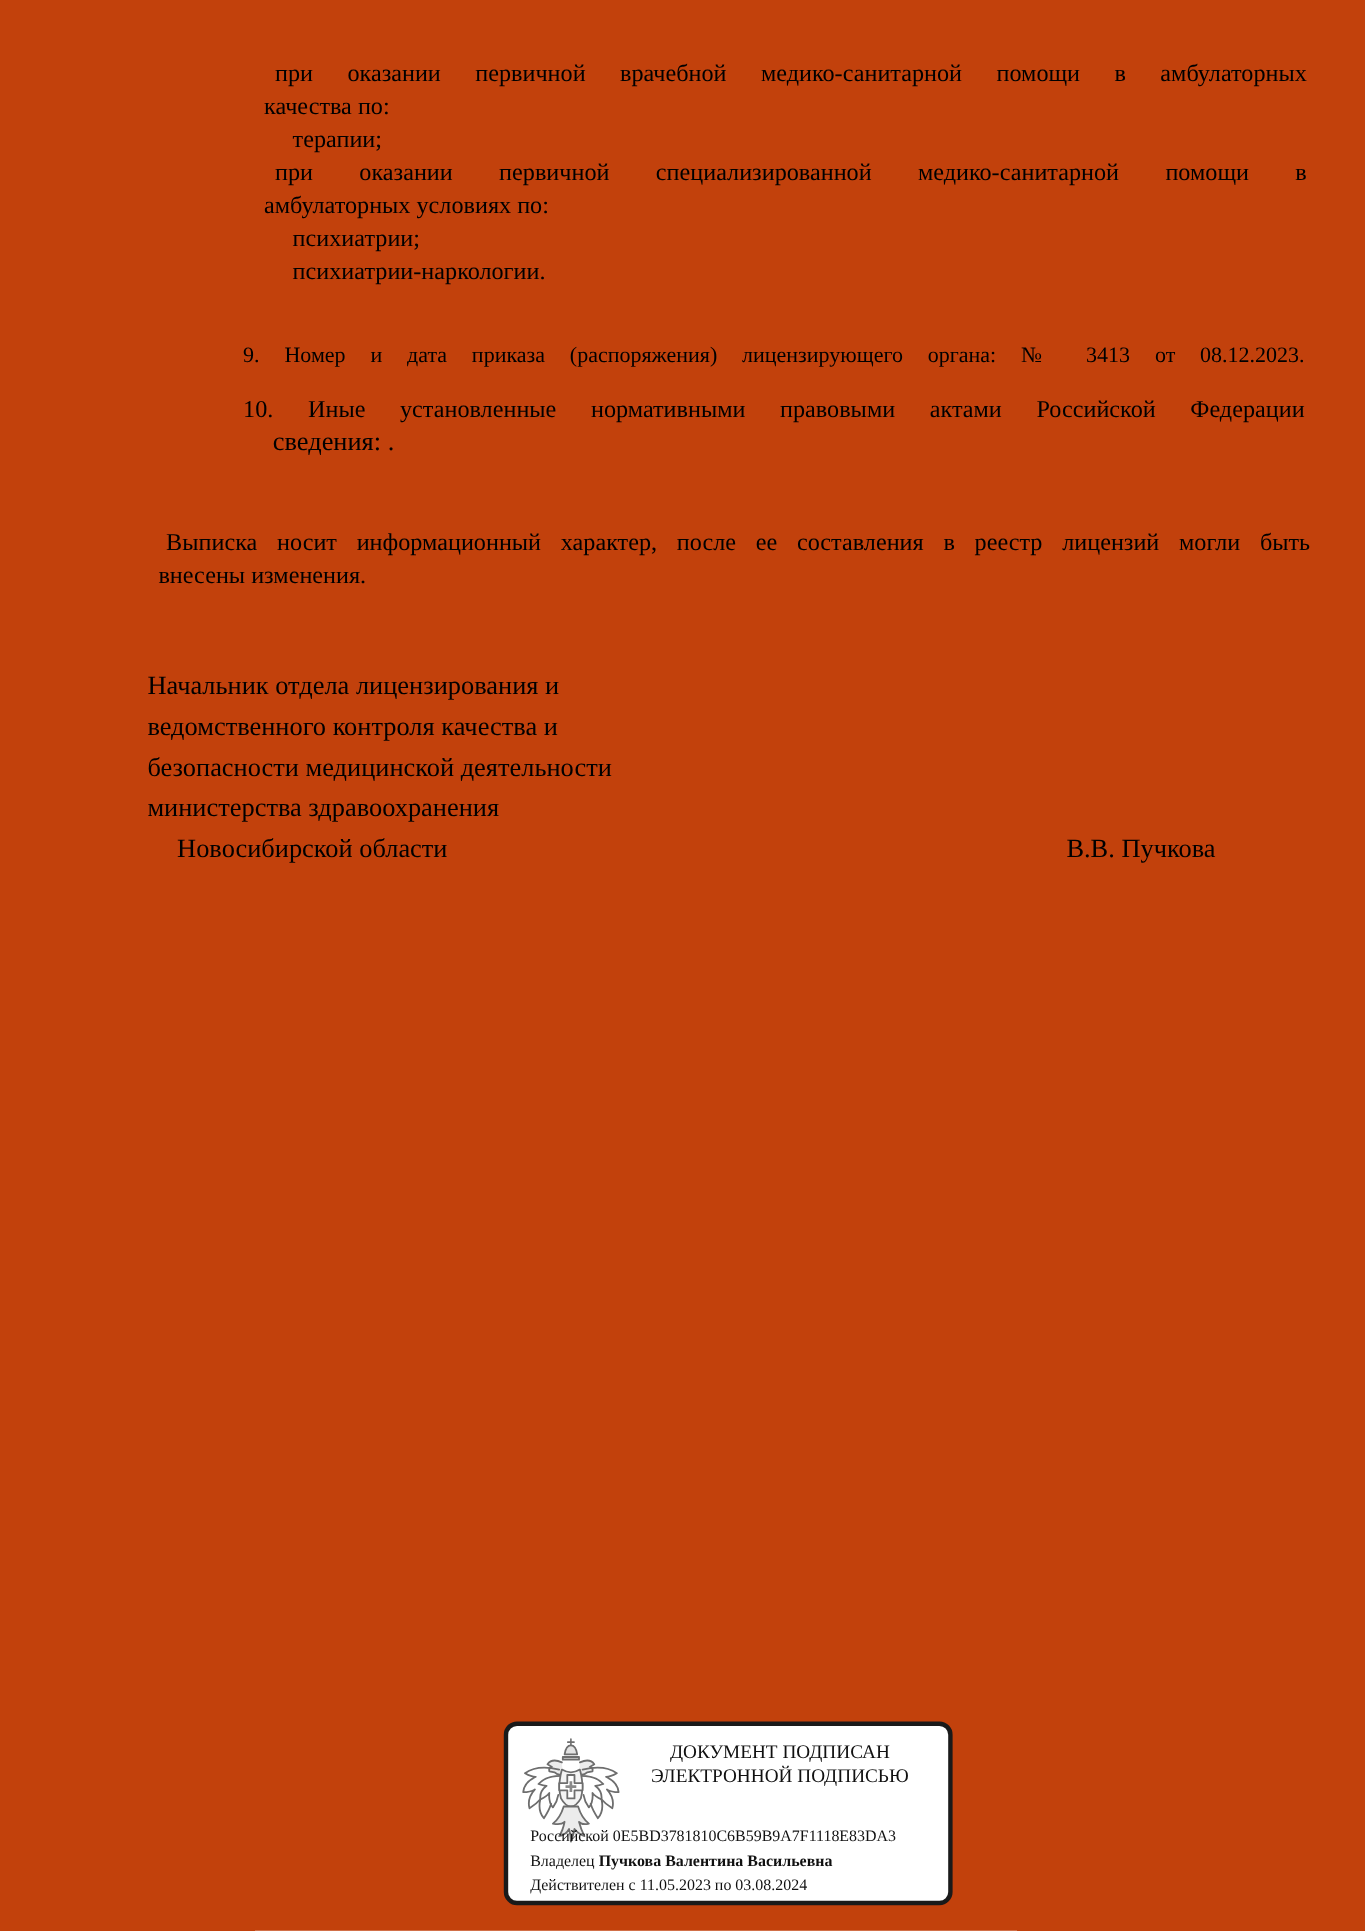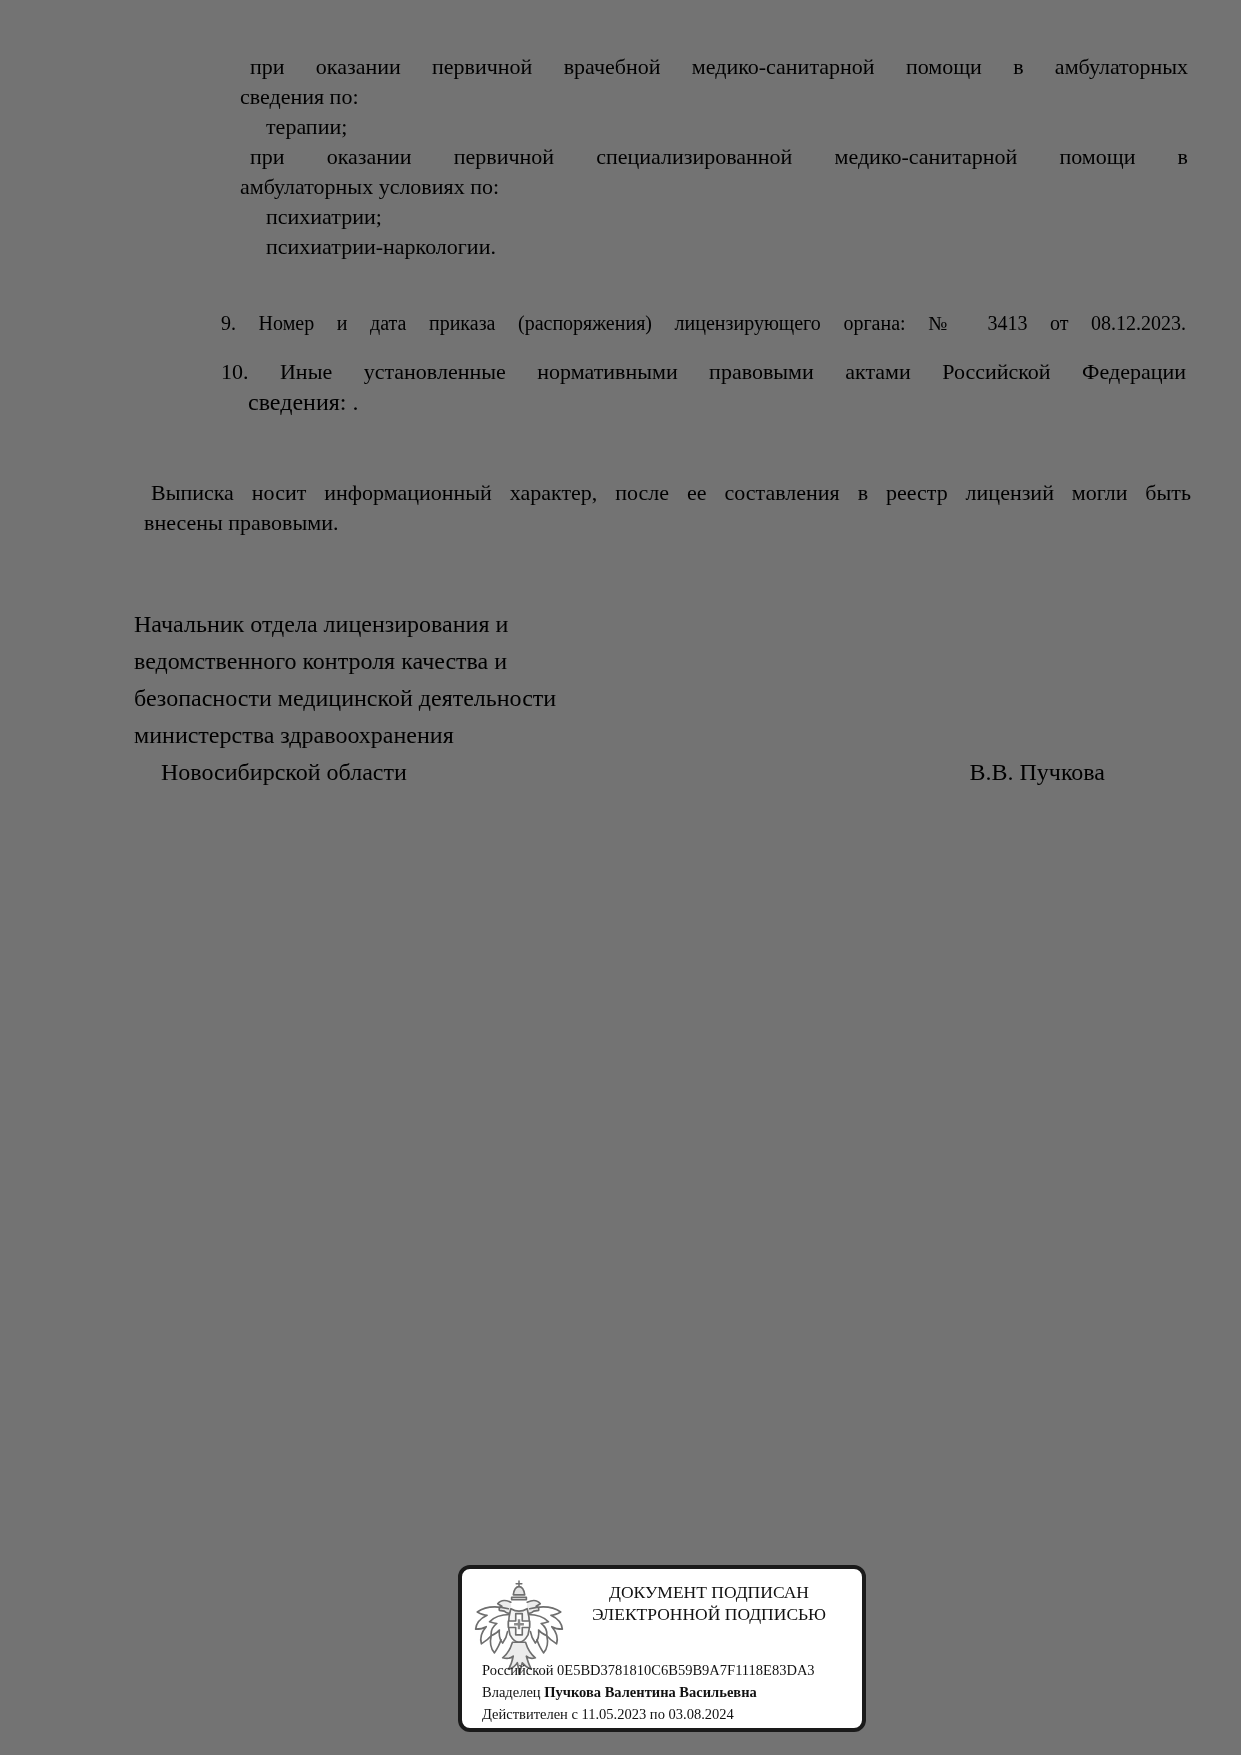--- a/index.html
+++ b/index.html
@@ -4,21 +4,21 @@
 <style>
   html, body { margin:0; padding:0; }
   body {
     width:1241px; height:1755px;
     background:#ffffff;
     font-family:"Liberation Serif", serif;
     color:#000000;
     position:relative;
     overflow:hidden;
   }
-  .page { position:absolute; inset:0; background:#737373; }
+  .page { position:absolute; inset:0; background:#c2410c; }
 
   
   .activities { position:absolute; left:240px; top:52px; width:948px; }
   .a-line { font-size:22px; line-height:30px; }
   .a-just { text-align:justify; text-align-last:justify; }
   .a-ind1 { text-indent:10px; }
   .a-ind2 { padding-left:26px; }
 
   
   .clause9 {
@@ -56,36 +56,36 @@
   .stamp-info { position:absolute; left:20px; top:90px; font-size:14.5px; line-height:22px; color:#111; }
   .stamp-info .b { font-weight:bold; }
 </style>
 </head>
 <body>
 
 <div class="page">
 
   <div class="activities">
     <div class="a-line a-just a-ind1">при оказании первичной врачебной медико-санитарной помощи в амбулаторных</div>
-    <div class="a-line">сведения по:</div>
+    <div class="a-line">качества по:</div>
     <div class="a-line a-ind2">терапии;</div>
     <div class="a-line a-just a-ind1">при оказании первичной специализированной медико-санитарной помощи в</div>
     <div class="a-line">амбулаторных условиях по:</div>
     <div class="a-line a-ind2">психиатрии;</div>
     <div class="a-line a-ind2">психиатрии-наркологии.</div>
   </div>
 
   <div class="clause9">9. Номер и дата приказа (распоряжения) лицензирующего органа: № 3413 от 08.12.2023.</div>
 
   <div class="clause10-l1">10. Иные установленные нормативными правовыми актами Российской Федерации</div>
   <div class="clause10-l2">сведения: .</div>
 
   <div class="disclaimer">
     <div class="d-l1">Выписка носит информационный характер, после ее составления в реестр лицензий могли быть</div>
-    <div class="d-l2">внесены правовыми.</div>
+    <div class="d-l2">внесены изменения.</div>
   </div>
 
   <div class="sig">
     <div>Начальник отдела лицензирования и</div>
     <div>ведомственного контроля качества и</div>
     <div>безопасности медицинской деятельности</div>
     <div>министерства здравоохранения</div>
     <div class="sig-row">
       <span>Новосибирской области</span>
       <span>В.В. Пучкова</span>

